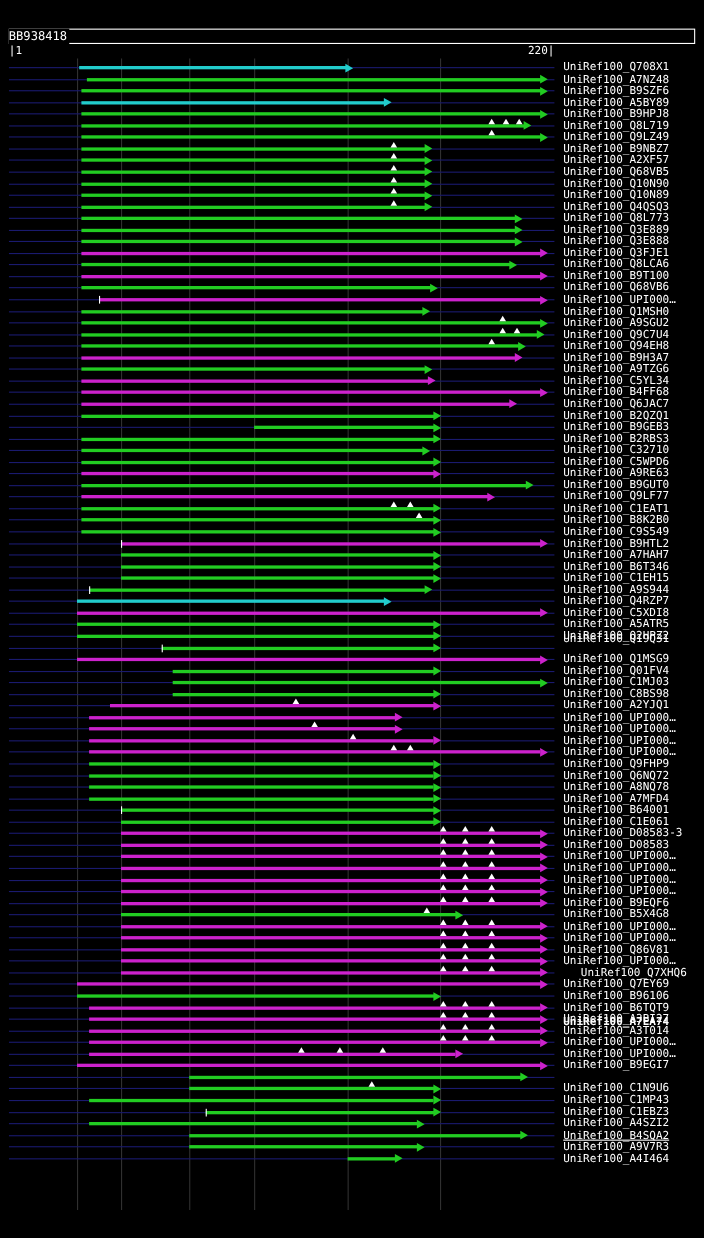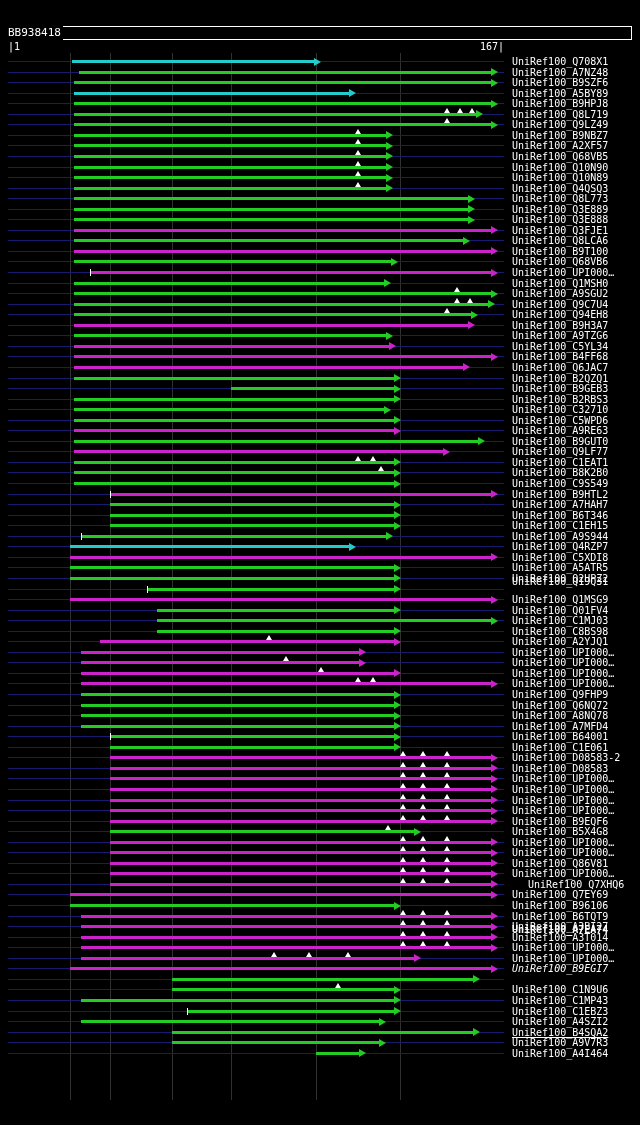--- a/index.html
+++ b/index.html
@@ -169,21 +169,21 @@
 </head>
 <body>
 
 <div id="page">
 
 
   <div id="querybar"></div>
   <div id="query-name">BB938418</div>
   <div id="coord-row">
     <span class="c-left">|1</span>
-    <span class="c-right">167|</span>
+    <span class="c-right">220|</span>
   </div>
 
   <div id="plot">
       <div class="vline" style="left: 62px;"></div>
       <div class="vline" style="left: 102px;"></div>
       <div class="vline" style="left: 164px;"></div>
       <div class="vline" style="left: 223px;"></div>
       <div class="vline" style="left: 308px;"></div>
       <div class="vline" style="left: 392px;"></div>
       <div class="rowline" style="top: 8px;"></div>
@@ -476,21 +476,21 @@
       <div class="rowline" style="top: 694px;"></div>
       <div class="hit green" style="left: 102px; top: 693px; width: 285px;"></div>
       <div class="arrow green" style="left: 386px; top: 690px;"></div>
       <div class="hitlabel" style="top: 690px;">UniRef100_C1E061</div>
       <div class="rowline" style="top: 704px;"></div>
       <div class="hit mag" style="left: 102px; top: 703px; width: 382px;"></div>
       <div class="arrow mag" style="left: 483px; top: 701px;"></div>
       <div class="tri" style="left: 392px; top: 698px;"></div>
       <div class="tri" style="left: 412px; top: 698px;"></div>
       <div class="tri" style="left: 436px; top: 698px;"></div>
-      <div class="hitlabel" style="top: 700px;">UniRef100_D08583-2</div>
+      <div class="hitlabel" style="top: 700px;">UniRef100_D08583-3</div>
       <div class="rowline" style="top: 715px;"></div>
       <div class="hit mag" style="left: 102px; top: 714px; width: 382px;"></div>
       <div class="arrow mag" style="left: 483px; top: 711px;"></div>
       <div class="tri" style="left: 392px; top: 709px;"></div>
       <div class="tri" style="left: 412px; top: 709px;"></div>
       <div class="tri" style="left: 436px; top: 709px;"></div>
       <div class="hitlabel" style="top: 711px;">UniRef100_D08583</div>
       <div class="rowline" style="top: 725px;"></div>
       <div class="hit mag" style="left: 102px; top: 724px; width: 382px;"></div>
       <div class="arrow mag" style="left: 483px; top: 722px;"></div>
@@ -605,21 +605,21 @@
       <div class="rowline" style="top: 905px;"></div>
       <div class="hit mag" style="left: 73px; top: 904px; width: 333px;"></div>
       <div class="arrow mag" style="left: 406px; top: 901px;"></div>
       <div class="tri" style="left: 263px; top: 899px;"></div>
       <div class="tri" style="left: 298px; top: 899px;"></div>
       <div class="tri" style="left: 337px; top: 899px;"></div>
       <div class="hitlabel" style="top: 901px;">UniRef100_UPI000…</div>
       <div class="rowline" style="top: 915px;"></div>
       <div class="hit mag" style="left: 62px; top: 914px; width: 422px;"></div>
       <div class="arrow mag" style="left: 483px; top: 912px;"></div>
-      <div class="hitlabel" style="top: 911px; font-style: italic;">UniRef100_B9EGI7</div>
+      <div class="hitlabel" style="top: 911px;">UniRef100_B9EGI7</div>
       <div class="rowline" style="top: 926px;"></div>
       <div class="hit green" style="left: 164px; top: 925px; width: 303px;"></div>
       <div class="arrow green" style="left: 465px; top: 922px;"></div>
       <div class="hitlabel" style="top: 872px; font-weight: bold;">UniRef100_A7EA74</div>
       <div class="rowline" style="top: 936px;"></div>
       <div class="hit green" style="left: 164px; top: 935px; width: 223px;"></div>
       <div class="arrow green" style="left: 386px; top: 933px;"></div>
       <div class="tri" style="left: 327px; top: 930px;"></div>
       <div class="hitlabel" style="top: 932px;">UniRef100_C1N9U6</div>
       <div class="rowline" style="top: 947px;"></div>

